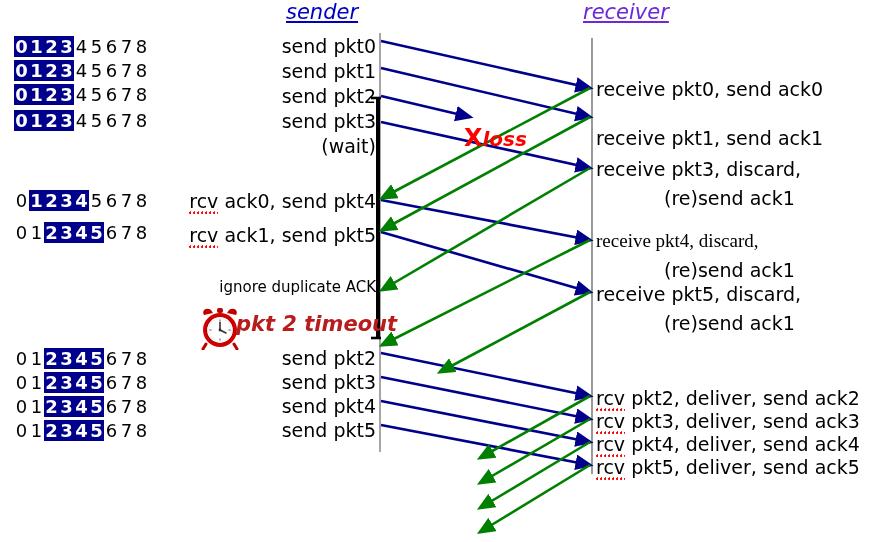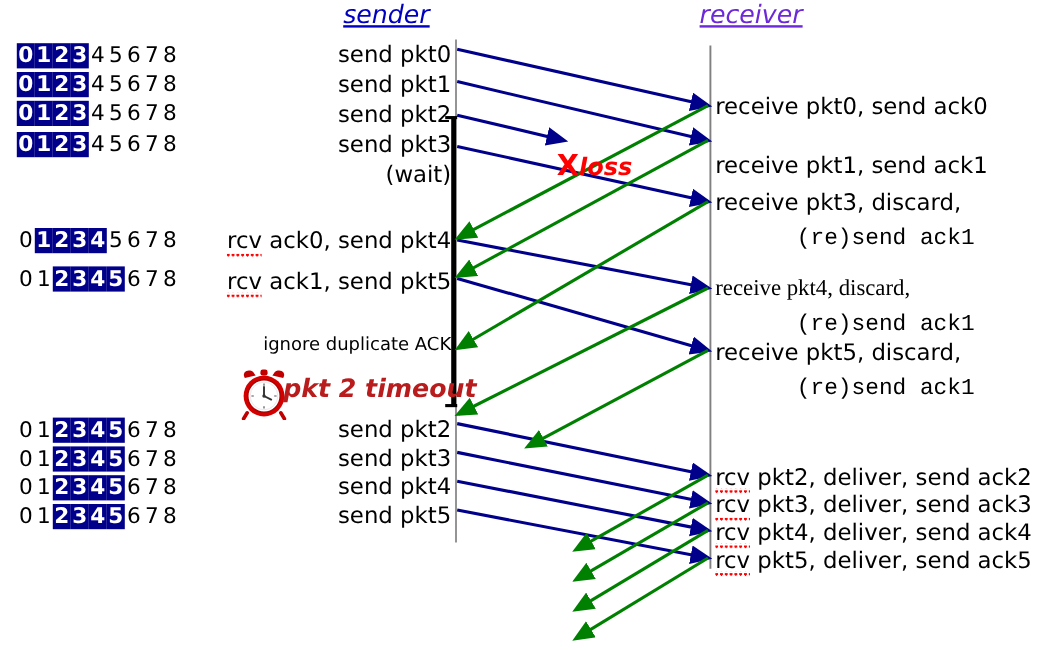--- a/index.html
+++ b/index.html
@@ -41,21 +41,21 @@
     background-image:radial-gradient(circle at 1.2px 2.6px,#ff0000 1.1px,rgba(0,0,0,0) 1.3px);
     background-size:4px 4px;background-repeat:repeat-x;
     background-position:0 100%;padding-bottom:2px;text-align:center;
   }
 
   
   .rcvlbl{
     position:absolute;left:596px;
     font-size:19px;color:#000;white-space:nowrap;line-height:22px;
   }
-  .rcvlbl.ind{left:664px;font-family:Liberation Mono, monospace;}
+  .rcvlbl.ind{left:664px;}
 
   
   .timeout{
     position:absolute;left:236px;top:312px;
     font-size:21px;font-style:italic;font-weight:bold;color:#b91c1c;
     white-space:nowrap;
   }
   .lossmark{
     position:absolute;left:464px;top:106px;
     font-size:20px;color:#ff0000;white-space:nowrap;margin-top:18px;

